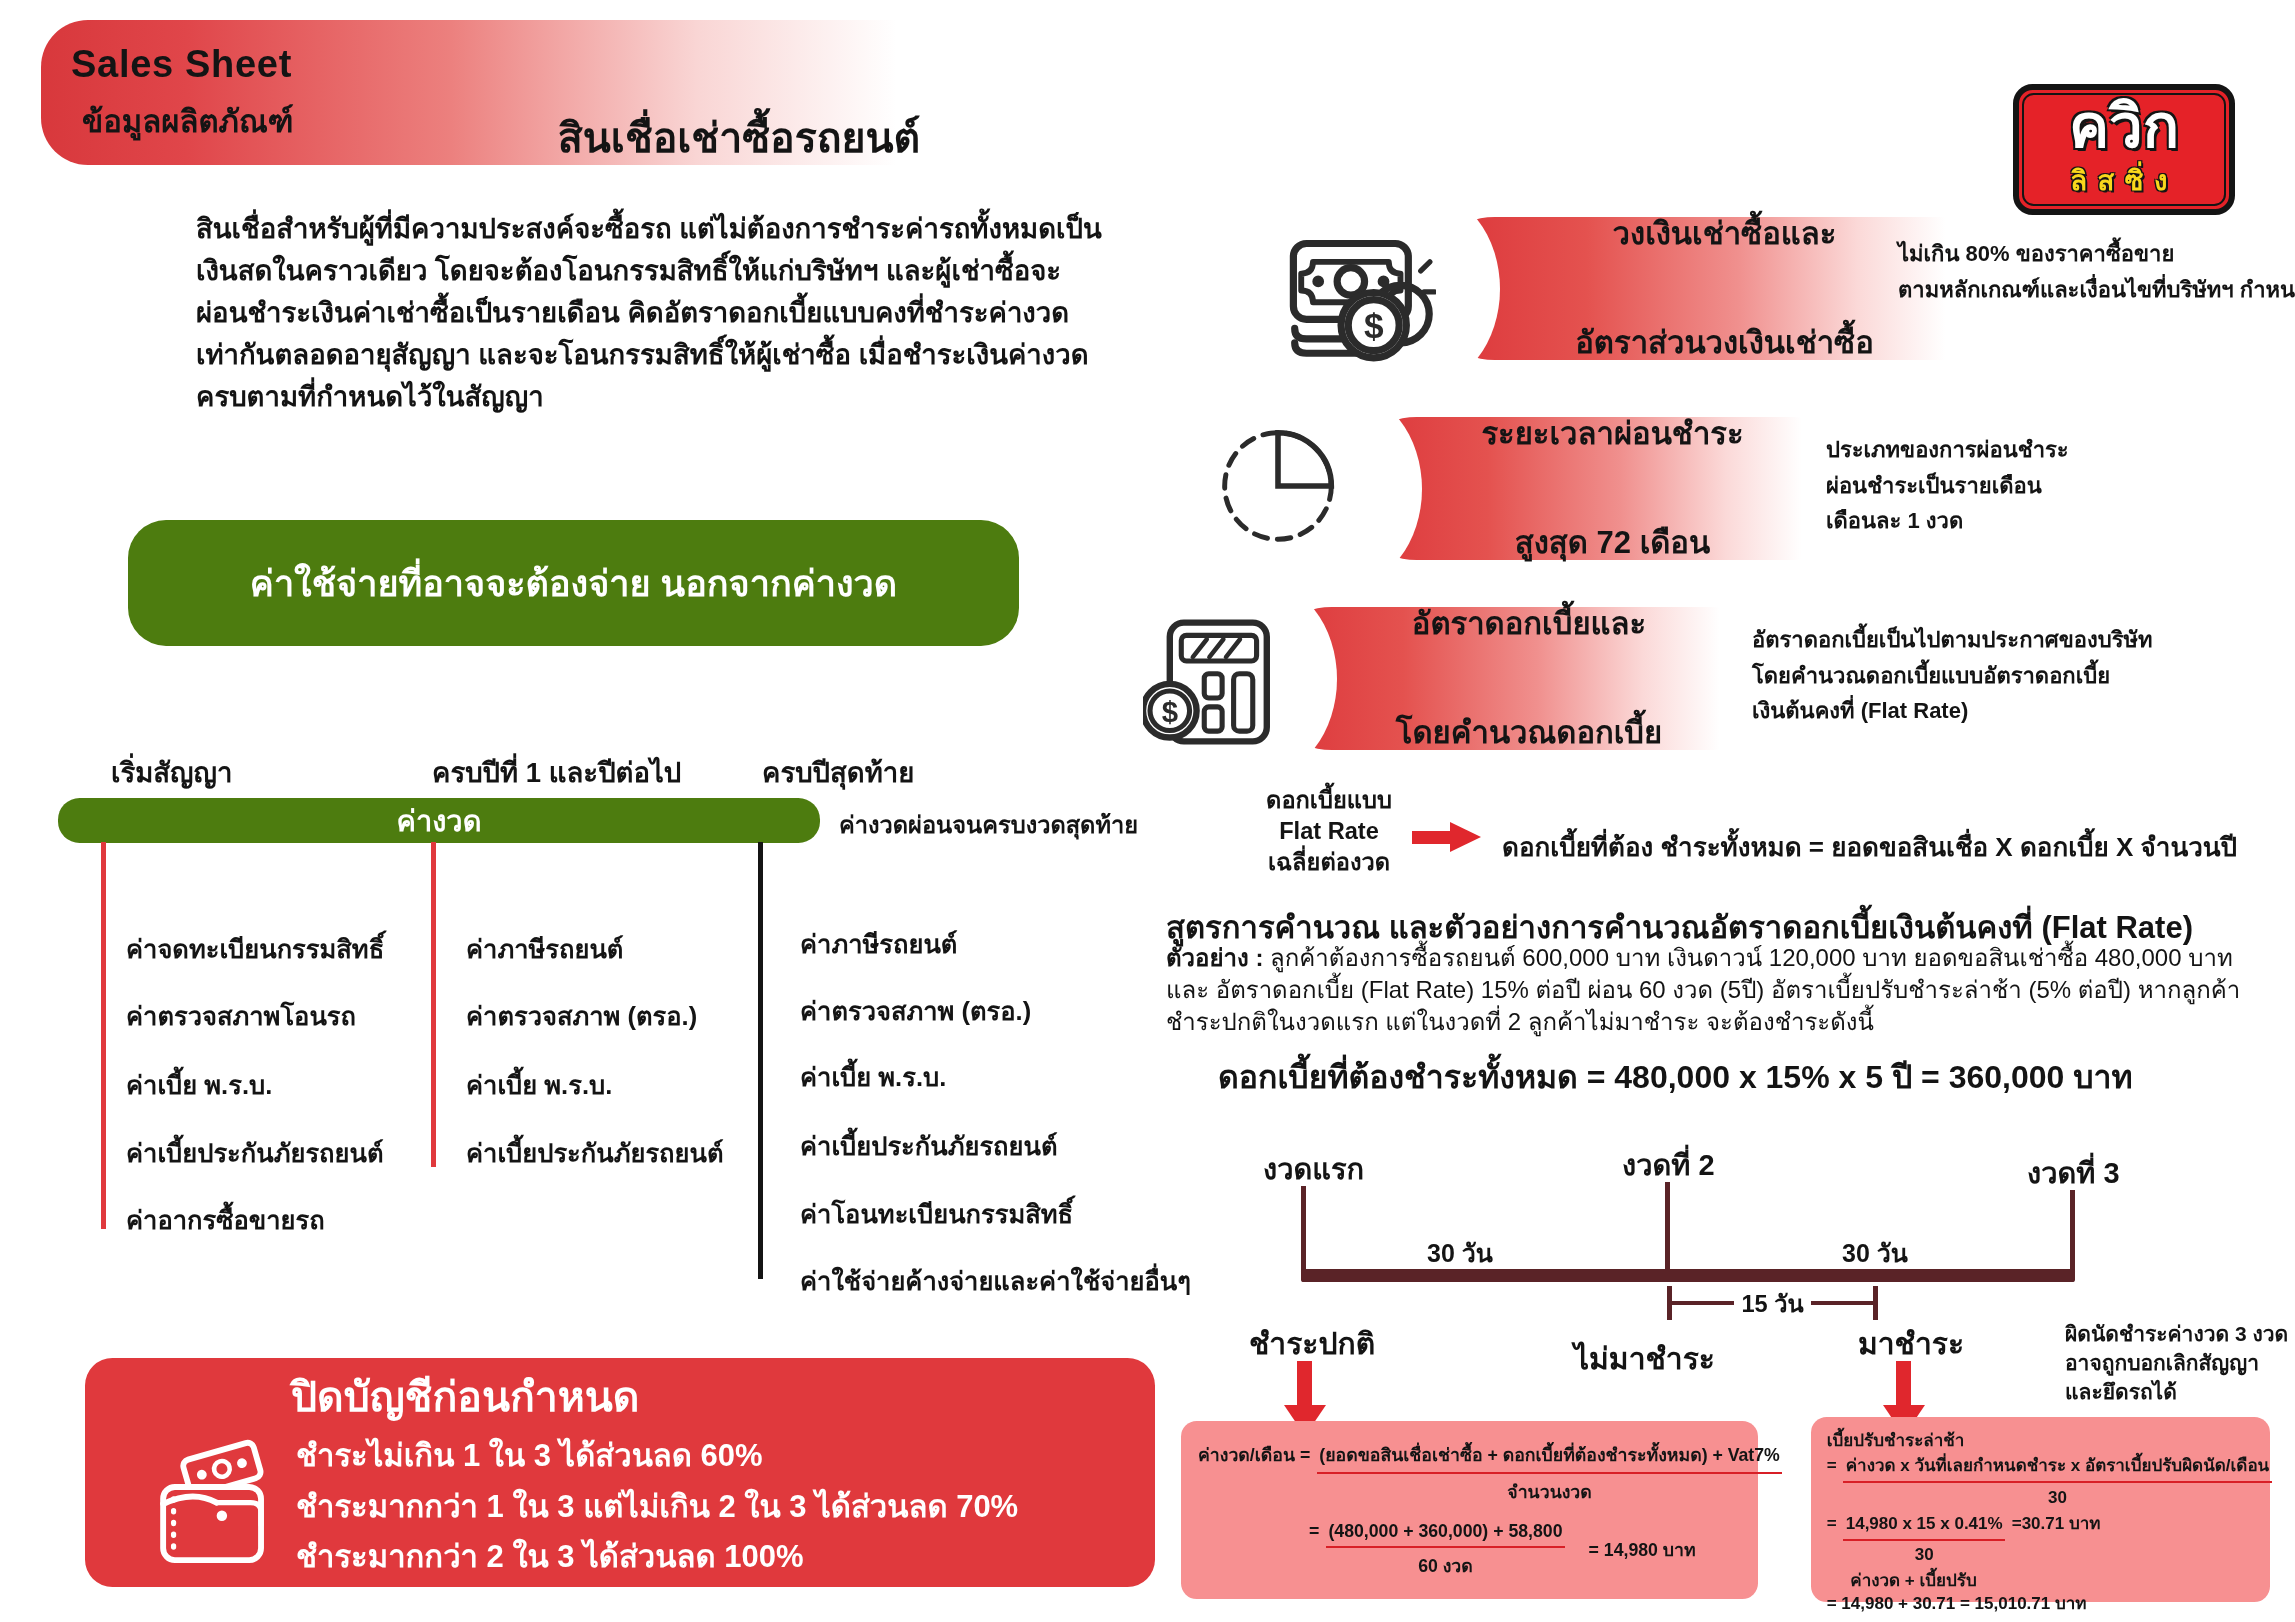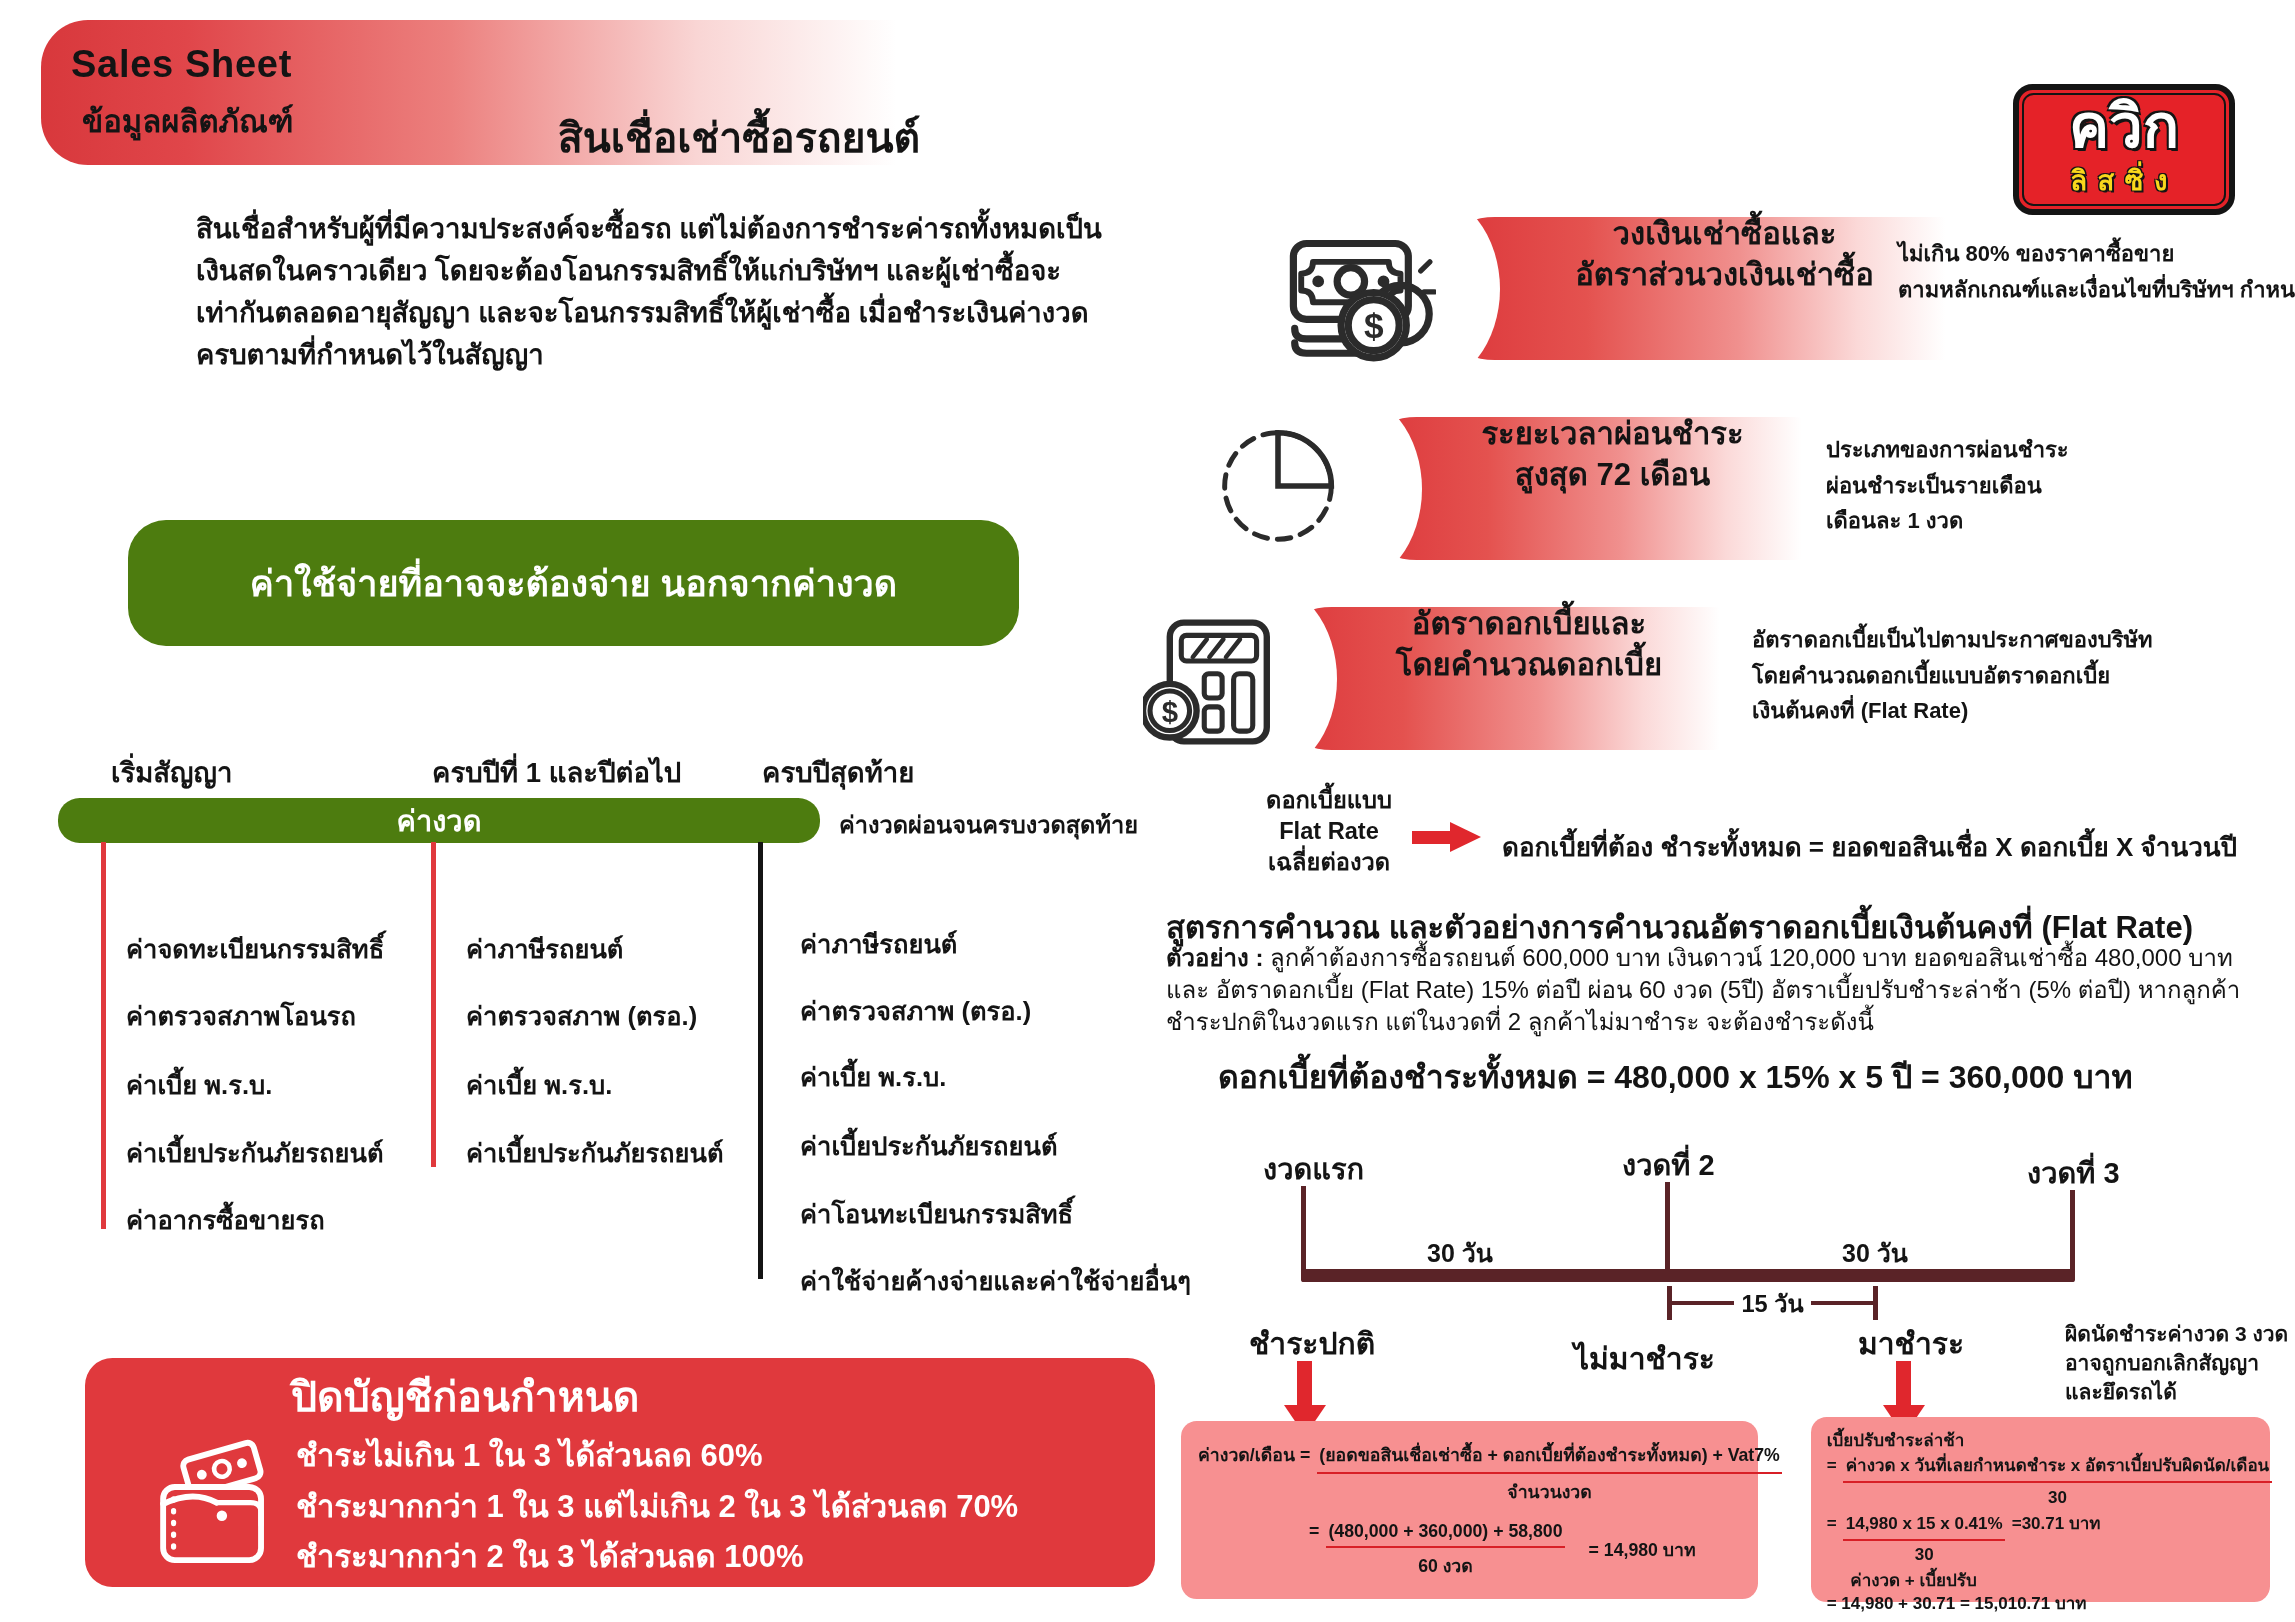--- a/index.html
+++ b/index.html
@@ -26,21 +26,21 @@
     text-shadow:2.6px 2.6px 0 #141414,-2px 2px 0 #141414,2px -2px 0 #141414,-2px -2px 0 #141414;}
   .logo-2{font-size:27.5px;font-weight:800;color:#f9d71c;letter-spacing:10.5px;margin-top:1.3px;
     text-shadow:2px 2px 0 #141414,-1.3px 1.3px 0 #141414,1.3px -1.3px 0 #141414,-1.3px -1.3px 0 #141414;}
 
   
   .ribbon{height:143px;border-radius:72px 26px 26px 72px;
     background:linear-gradient(90deg,#db3237 0%,#e4524f 30%,#f0908e 58%,#fbd9d8 80%,rgba(255,255,255,0) 96%);}
   .ribbon::before{content:"";position:absolute;left:-77px;top:50%;transform:translateY(-50%);
     width:154px;height:196px;background:#ffffff;border-radius:50%;}
   .rib-text{position:absolute;left:85px;right:26px;top:0;bottom:0;display:flex;flex-direction:column;
-    justify-content:flex-start;align-items:center;gap:7px;}
+    justify-content:space-between;align-items:center;gap:15px;}
   .rib-text div{font-size:31px;font-weight:800;line-height:1.1;white-space:nowrap;}
   .feat-note{font-size:22px;font-weight:600;line-height:1.62;}
   .icon-box svg{display:block;}
 
   
   .fr-label{left:1247px;top:785px;width:164px;text-align:center;font-size:23.6px;font-weight:800;line-height:31px;}
   .right-arrow{left:1412px;top:822px;width:69px;height:31px;}
   .right-arrow .shaft{position:absolute;left:0;top:9.2px;width:41px;height:13px;background:#e0272d;}
   .right-arrow .head{position:absolute;left:38px;top:0;width:0;height:0;
     border-top:15.7px solid transparent;border-bottom:15.7px solid transparent;border-left:31px solid #e0272d;}
@@ -98,20 +98,21 @@
 <body>
 
 <div class="abs hdr-banner"></div>
 <div class="abs hdr-title nowrap">Sales Sheet</div>
 <div class="abs hdr-sub nowrap">ข้อมูลผลิตภัณฑ์</div>
 <div class="abs doc-title nowrap">สินเชื่อเช่าซื้อรถยนต์</div>
 
 <div class="abs doc-desc">
   <div class="nowrap">สินเชื่อสำหรับผู้ที่มีความประสงค์จะซื้อรถ แต่ไม่ต้องการชำระค่ารถทั้งหมดเป็น</div>
   <div class="nowrap">เงินสดในคราวเดียว โดยจะต้องโอนกรรมสิทธิ์ให้แก่บริษัทฯ และผู้เช่าซื้อจะ</div>
+  <div class="nowrap">ผ่อนชำระเงินค่าเช่าซื้อเป็นรายเดือน คิดอัตราดอกเบี้ยแบบคงที่ชำระค่างวด</div>
   <div class="nowrap">เท่ากันตลอดอายุสัญญา และจะโอนกรรมสิทธิ์ให้ผู้เช่าซื้อ เมื่อชำระเงินค่างวด</div>
   <div class="nowrap">ครบตามที่กำหนดไว้ในสัญญา</div>
 </div>
 
 <div class="abs logo">
   <div class="logo-1">ควิก</div>
   <div class="logo-2">ลิสซิ่ง</div>
 </div>
 
 <div class="abs ribbon" style="left:1423px;top:217px;width:544px;">

